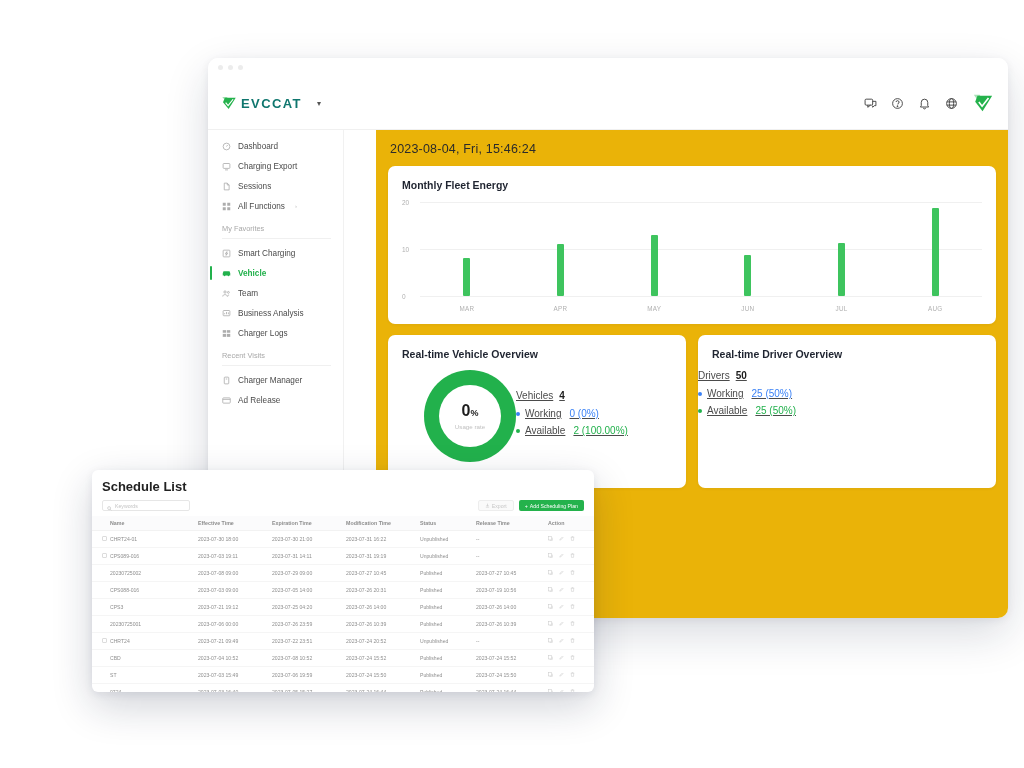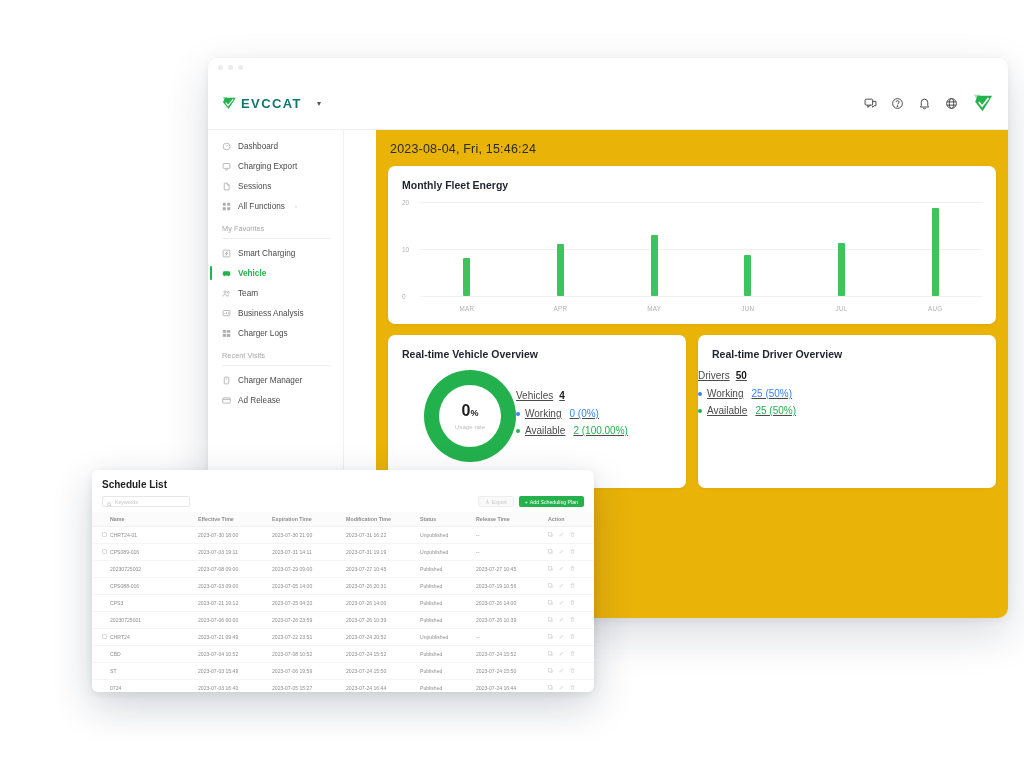--- a/index.html
+++ b/index.html
@@ -108,21 +108,21 @@
   .ice { position:absolute; background:#f6f8f8; }
   .map-label { position:absolute; font-size:6px; color:#5c5c5c; }
 
   
   .sched {
     position:absolute; left:92px; top:470px; width:502px; height:222px;
     background:#fff; border-radius:6px;
     box-shadow: 0 14px 40px rgba(20,30,60,.20), 0 2px 8px rgba(20,30,60,.08);
     overflow:hidden;
   }
-  .sched-title { font-size:10px; font-weight:700; color:#222; padding:9px 0 0 10px; }
+  .sched-title { font-size:13px; font-weight:700; color:#222; padding:9px 0 0 10px; }
   .sched-toolbar { display:flex; align-items:center; padding: 6px 10px 0 10px; }
   .search-box {
     width:88px; height:11px; border:1px solid #e6e6e6; border-radius:2px;
     display:flex; align-items:center; gap:3px; padding:0 4px; background:#fff;
   }
   .search-ph { font-size:5.2px; color:#c4c4c4; }
   .tb-right { margin-left:auto; display:flex; gap:5px; align-items:center; }
   .btn-ghost {
     height:11px; border:1px solid #ededed; border-radius:2px; background:#fafafa;
     font-size:5.2px; color:#c8c8c8; display:flex; align-items:center; gap:2px; padding:0 6px;

